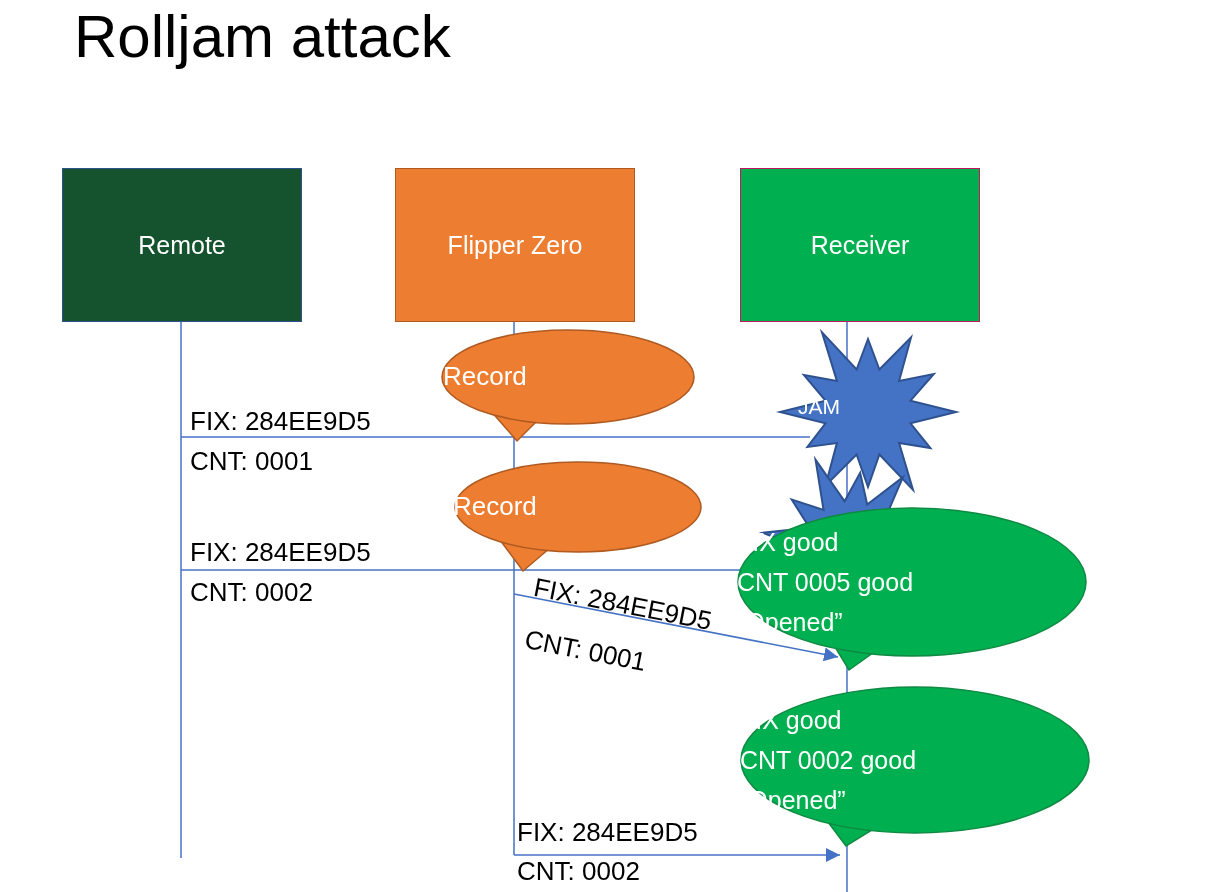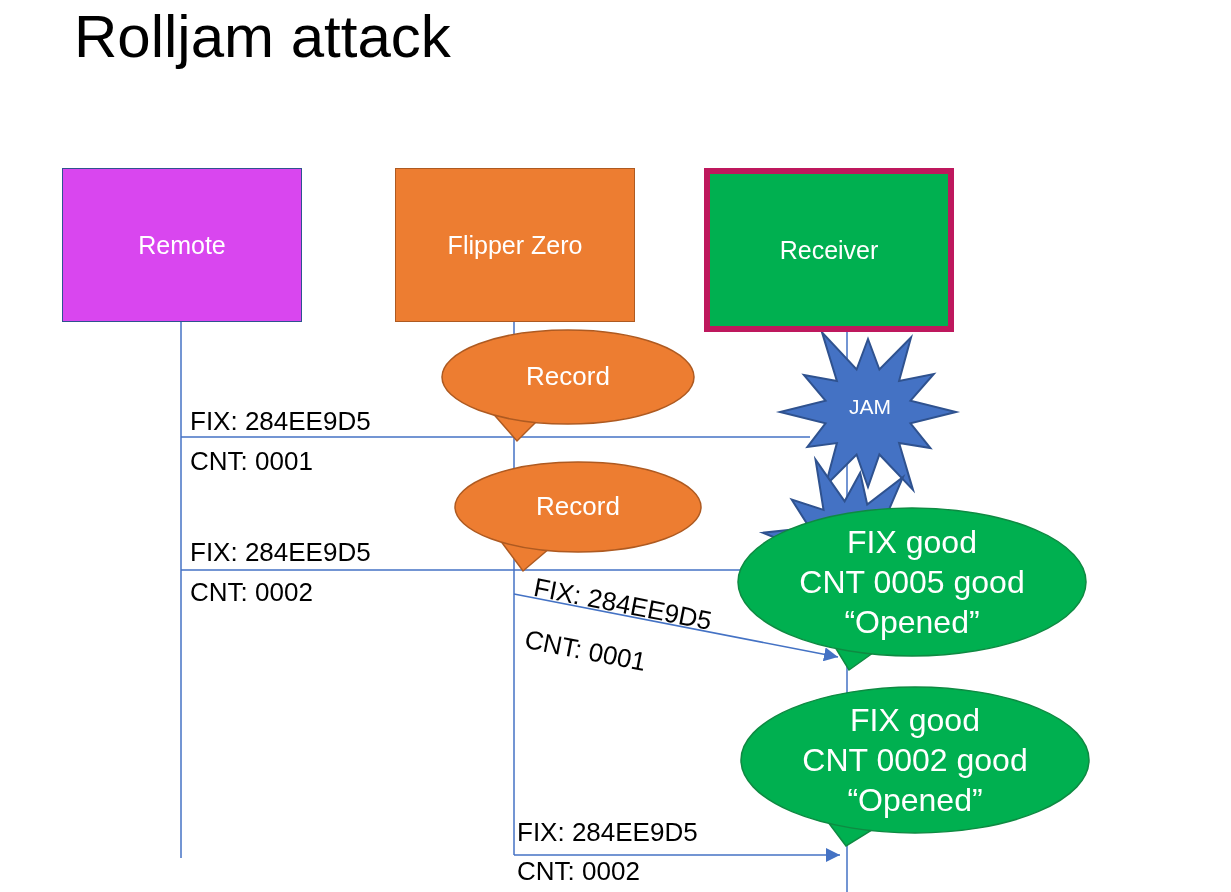--- a/index.html
+++ b/index.html
@@ -26,41 +26,40 @@
     position: absolute;
     width: 238px;
     height: 152px;
     top: 168px;
     display: flex;
     align-items: center;
     justify-content: center;
     color: #fff;
     font-size: 25px;
   }
-  .box.remote   { left: 62px;  background: #d946ef; border: 1px solid #2F528F; }
+  .box.remote   { left: 62px;  background: #14532d; border: 1px solid #2F528F; }
   .box.flipper  { left: 395px; background: #ED7D31; border: 1px solid #AE5A21; text-align: right; }
-  .box.receiver { left: 704px; background: #00B050; border: 6px solid #be185d; }
+  .box.receiver { left: 740px; background: #00B050; border: 1px solid #be185d; }
 
   .lbl {
     position: absolute;
     font-size: 26px;
     color: #000;
     white-space: nowrap;
   }
   .lbl.rot { transform: rotate(11deg); transform-origin: 0 0; }
 
   .bubble-text {
     position: absolute;
     color: #fff;
-    text-align: center;
     white-space: nowrap;
   }
   .record-text { font-size: 26px; width: 250px; }
   .jam-text    { font-size: 21px; width: 144px; }
-  .green-text  { font-size: 32px; width: 350px; line-height: 40px; }
+  .green-text  { font-size: 25px; width: 350px; line-height: 40px; }
 
   
   .lifeline, .msg {
     stroke: #4472C4;
     stroke-width: 1.5;
     fill: none;
   }
   .star {
     fill: #4472C4;
     stroke: #2F528F;

